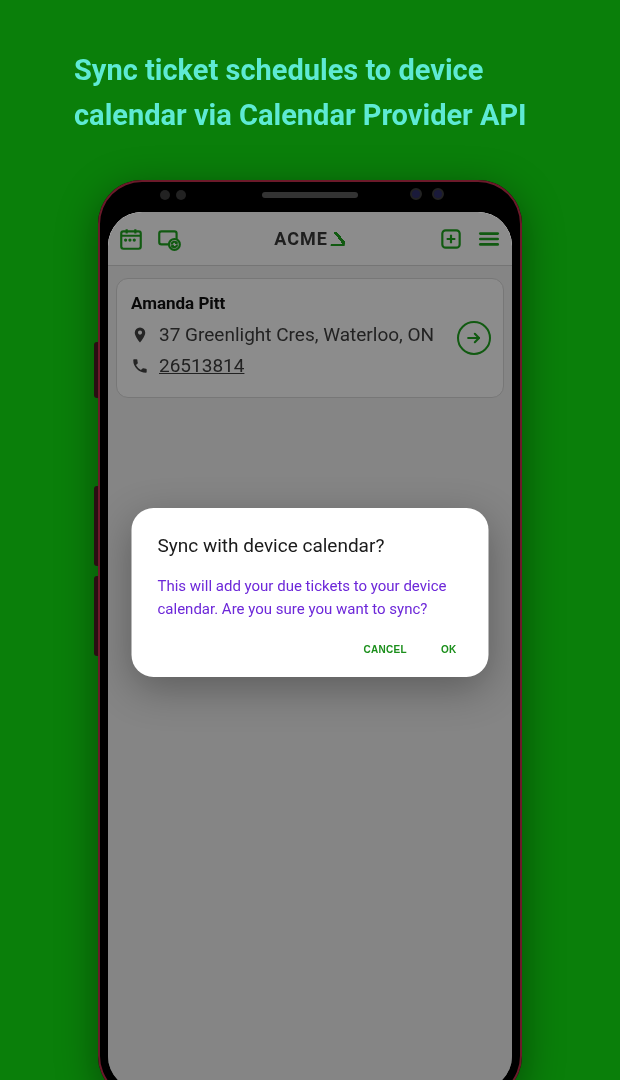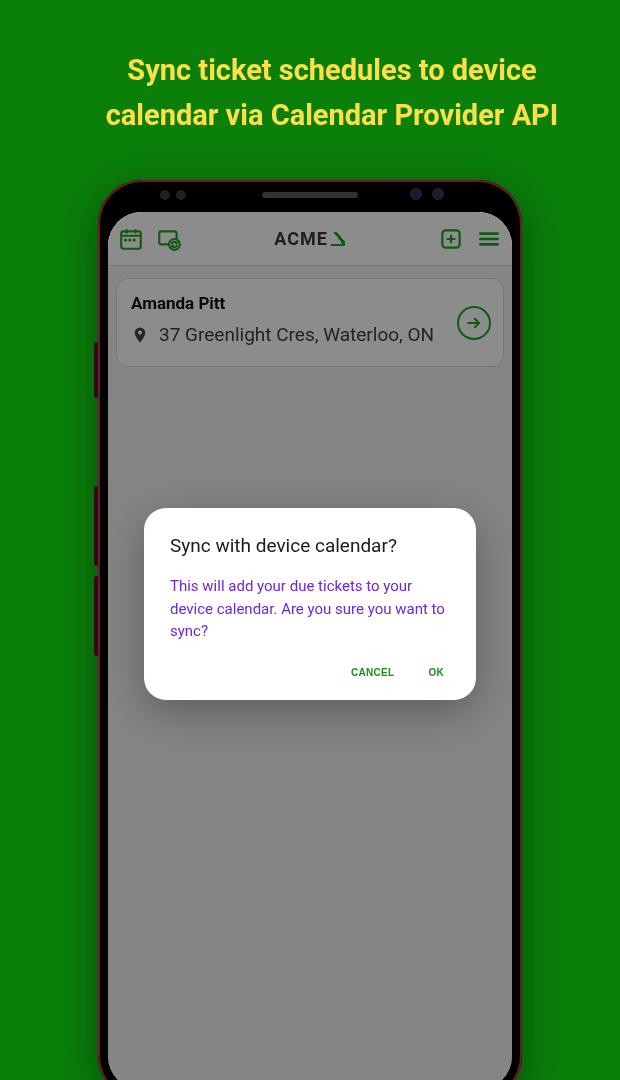--- a/index.html
+++ b/index.html
@@ -5,24 +5,23 @@
   * { box-sizing: border-box; margin: 0; padding: 0; }
   html, body { width: 620px; height: 1080px; }
   body {
     background: #0a7f0a;
     font-family: -apple-system, BlinkMacSystemFont, "Segoe UI", Roboto, Helvetica, Arial, sans-serif;
     overflow: hidden;
     position: relative;
   }
 
   .headline {
-    color: #fde047;
+    color: #5eead4;
     font-size: 29px;
     font-weight: 700;
-    text-align: center;
     padding: 48px 30px 0 30px;
     line-height: 1.55;
     margin-left: 44px;
   }
 
   
   .phone {
     position: absolute;
     left: 50%;
     transform: translateX(-50%);
@@ -129,21 +128,21 @@
     display:flex; align-items:center; justify-content:center; color:#1fa51f;
   }
   .go-btn svg { width:20px; height:20px; }
 
   
   .dialog {
     position:absolute;
     z-index:10;
     left:50%; transform:translateX(-50%);
     top: 296px;
-    width: 332px;
+    width: 357px;
     background:#fff;
     border-radius: 22px;
     padding: 26px 26px 14px 26px;
     box-shadow: 0 12px 40px rgba(0,0,0,0.3);
   }
   .dialog-title {
     font-size: 19px; color:#1b1b1b; margin-bottom: 18px;
   }
   .dialog-body {
     font-size: 15px; color:#6d28d9; line-height:1.5; margin-bottom: 24px;
@@ -222,20 +221,28 @@
 
       <div class="row">
         <span class="ic">
           <svg viewBox="0 0 24 24" fill="currentColor">
               <path d="M12 2a7 7 0 0 0-7 7c0 5 7 13 7 13s7-8 7-13a7 7 0 0 0-7-7zm0 9.5A2.5 2.5 0 1 1 12 6a2.5 2.5 0 0 1 0 5.5z"></path>
             </svg>
         </span>
         <span>37 Greenlight Cres, Waterloo, ON</span>
       </div>
 
+      <div class="row">
+        <span class="ic">
+          <svg viewBox="0 0 24 24" fill="currentColor">
+              <path d="M6.6 10.8a15 15 0 0 0 6.6 6.6l2.2-2.2a1 1 0 0 1 1-.25 11 11 0 0 0 3.5.56 1 1 0 0 1 1 1V20a1 1 0 0 1-1 1A17 17 0 0 1 3 4a1 1 0 0 1 1-1h3.5a1 1 0 0 1 1 1 11 11 0 0 0 .56 3.5 1 1 0 0 1-.25 1z"></path>
+            </svg>
+        </span>
+        <span class="phone-num">26513814</span>
+      </div>
 
 
       <div class="go-btn">
         <svg viewBox="0 0 24 24" fill="none" stroke="currentColor" stroke-width="2.5" stroke-linecap="round" stroke-linejoin="round">
           <line x1="5" y1="12" x2="18" y2="12"></line>
           <polyline points="13 7 18 12 13 17"></polyline>
         </svg>
       </div>
     </div>
 

